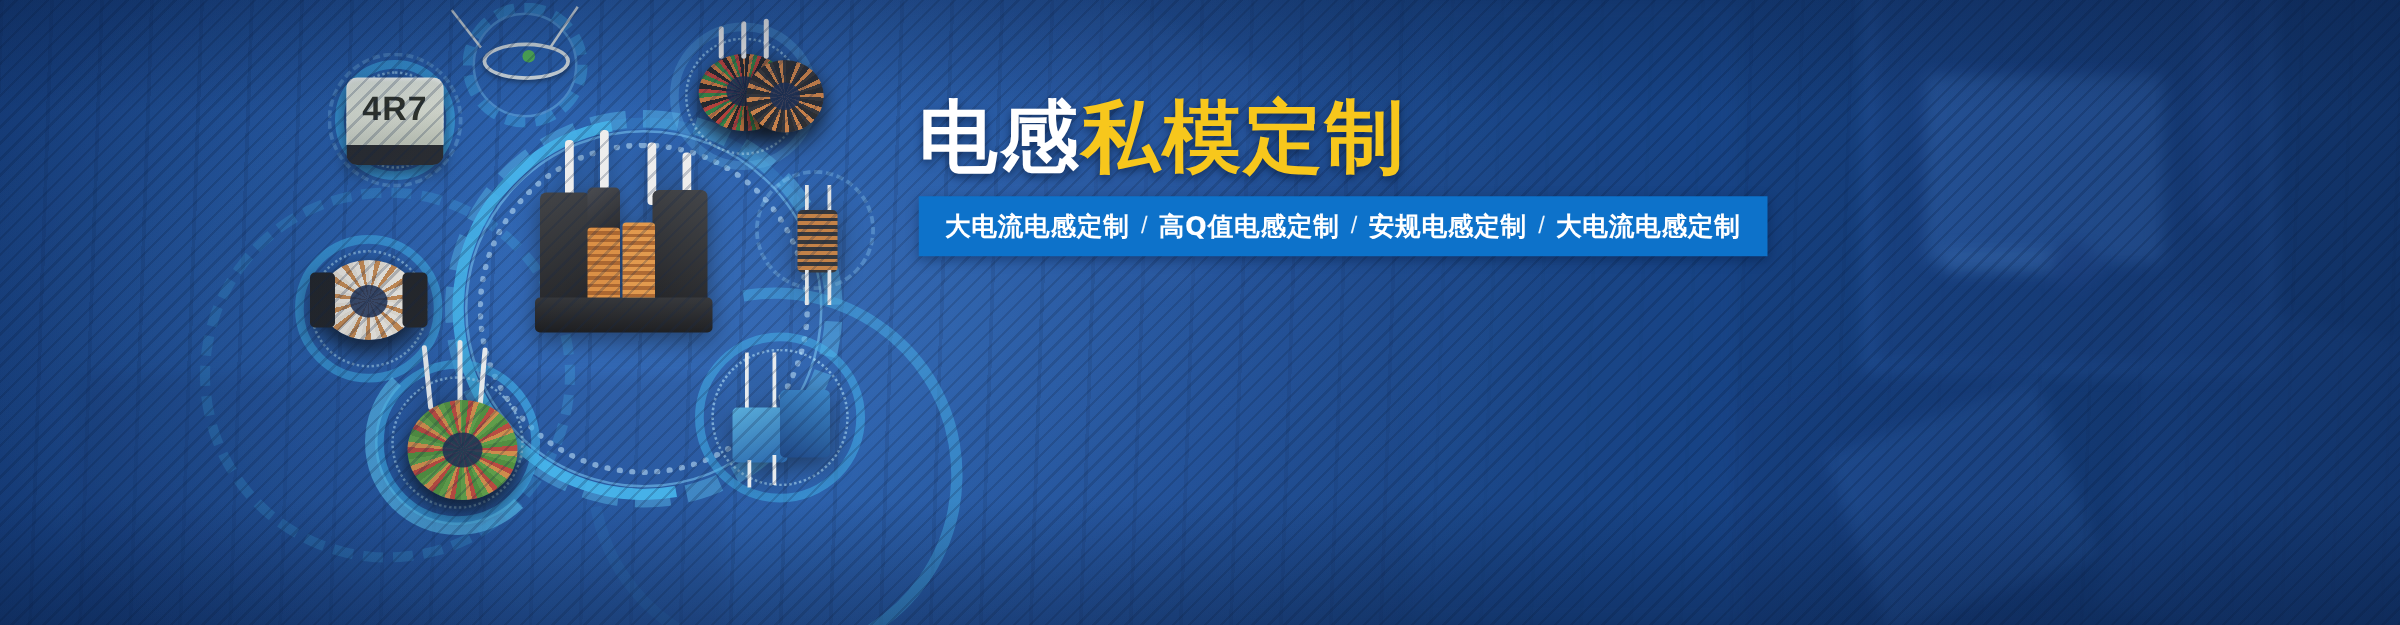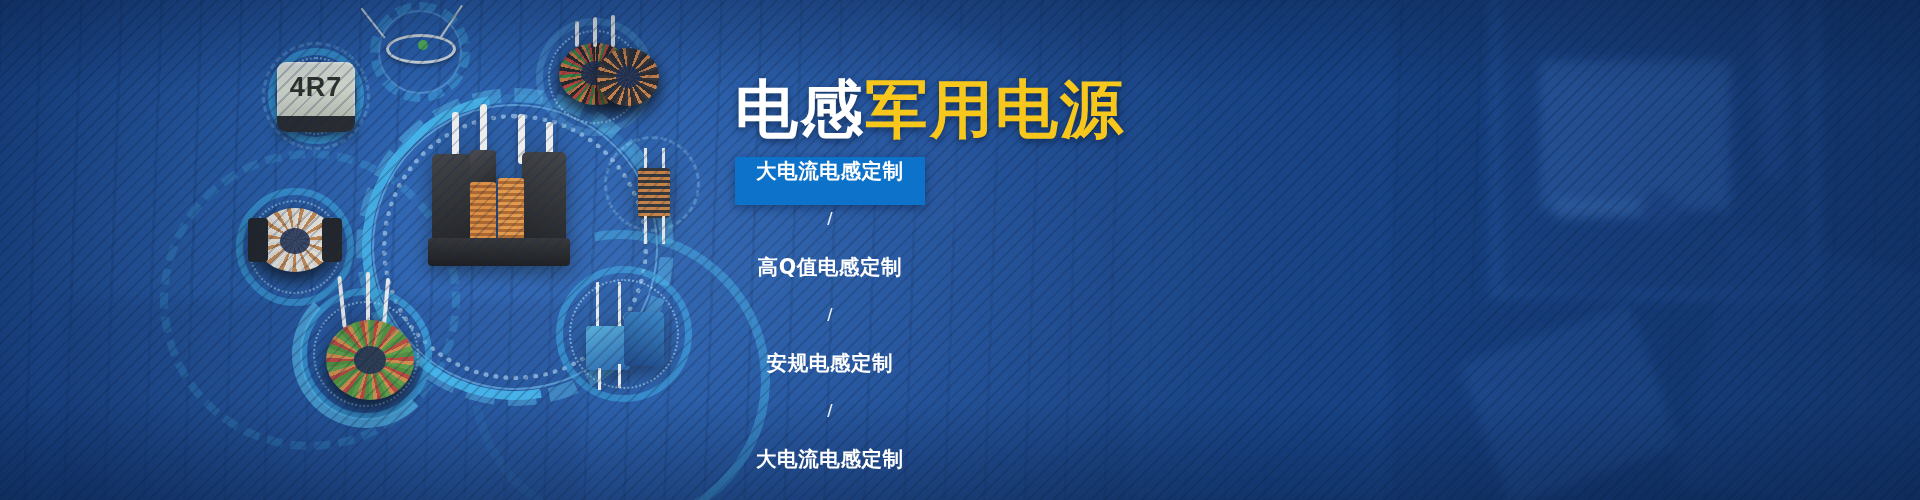--- a/index.html
+++ b/index.html
@@ -144,23 +144,22 @@
     margin-bottom:15px;
   }
   .title .t-white{ color:#ffffff; }
   .title .t-gold{ color:#f7c71c; }
 
   .pillbar{
     display:inline-flex; align-items:center;
     background:#0d72ca;
     height:48px;
     padding:0 21px;
-    gap:23px;
+    gap:8px;
     box-shadow:0 3px 9px rgba(4,20,50,.40);
-    flex-direction:column;
   }
   .pill-item{
     color:#ffffff;
     font-size:20.5px;
     font-weight:700;
     letter-spacing:.6px;
     white-space:nowrap;
     font-family:"DejaVu Sans","Liberation Sans",sans-serif;
   }
   .pill-sep{
@@ -314,21 +313,21 @@
     <div style="position:absolute; left:20px; top:86px; width:3px; height:22px; background:#e6eaed;"></div>
     <div style="position:absolute; left:40px; top:82px; width:3px; height:24px; background:#e6eaed;"></div>
   </div>
 
   <div class="bg-hatch"></div>
   <div class="bg-vignette"></div>
 
   <div class="content">
 
 
-    <div class="title"><span class="t-white">电感</span><span class="t-gold">军用电源</span></div>
+    <div class="title"><span class="t-white">电感</span><span class="t-gold">私模定制</span></div>
 
     <div class="pillbar">
       <span class="pill-item">大电流电感定制</span>
       <span class="pill-sep">/</span>
       <span class="pill-item">高Q值电感定制</span>
       <span class="pill-sep">/</span>
       <span class="pill-item">安规电感定制</span>
       <span class="pill-sep">/</span>
       <span class="pill-item">大电流电感定制</span>
     </div>

